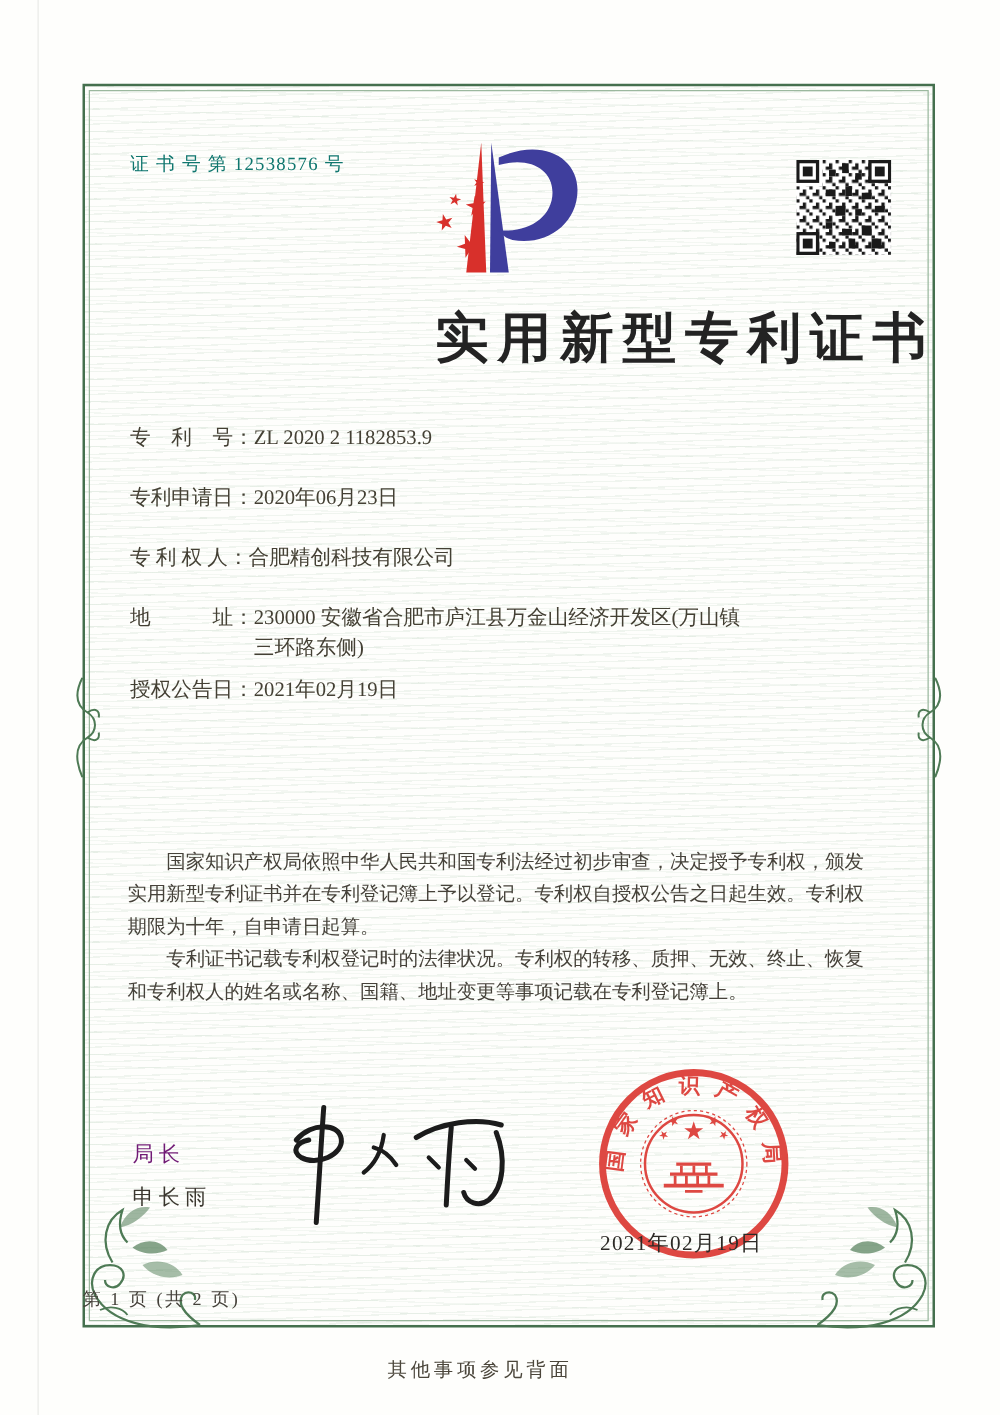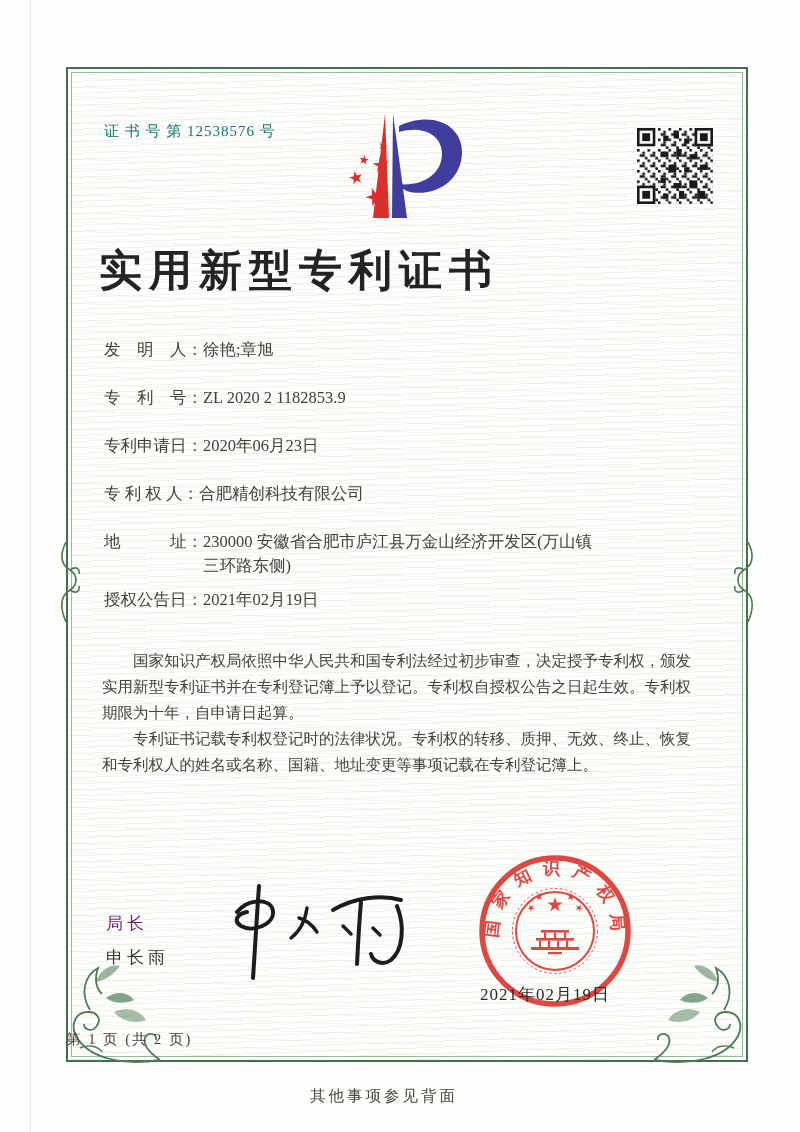--- a/index.html
+++ b/index.html
@@ -17,30 +17,30 @@
     border:2px solid #45704e;box-sizing:border-box;
     background:
       repeating-linear-gradient(178deg, rgba(150,185,155,0.14) 0 1px, rgba(0,0,0,0) 1px 6px),
       repeating-linear-gradient(2deg, rgba(150,185,155,0.10) 0 1px, rgba(0,0,0,0) 1px 9px);
   }
   .frame-inner{
     position:absolute;left:3px;top:3px;right:3px;bottom:3px;
     border:1px solid #9bb89e;
   }
   .cert-no{left:104px;top:122px;font-size:15px;letter-spacing:1px;color:#0f766e;}
-  .title{left:66px;top:242px;width:682px;text-align:left;font-size:43px;font-weight:700;
-         letter-spacing:7px;color:#232323;margin-left:33px;}
+  .title{left:66px;top:242px;width:682px;text-align:right;font-size:43px;font-weight:700;
+         letter-spacing:7px;color:#232323;}
   .fields{left:104px;top:338px;width:560px;font-size:16.5px;color:#444034;}
   .frow{display:flex;align-items:flex-start;line-height:24px;margin-bottom:24px;position:relative;}
   .flabel{white-space:pre;flex:none;}
   .fvalue{white-space:pre-wrap;}
   .frow.addr{margin-bottom:10px;}
   .frow.addr .fvalue{max-width:402px;}
   .pair2{position:absolute;left:250px;top:0;display:flex;}
-  .paras{left:102px;top:648px;width:602px;font-size:15.5px;line-height:26px;color:#46423a;}
+  .paras{left:102px;top:677px;width:602px;font-size:15.5px;line-height:26px;color:#46423a;}
   .paras p{margin:0;text-indent:2em;}
   .sig-title{left:106px;top:912px;font-size:17px;letter-spacing:4px;color:#701a75;}
   .sig-name{left:106px;top:946px;font-size:17px;letter-spacing:4px;color:#3a362e;}
   .seal-date{left:480px;top:983px;width:170px;font-size:17px;color:#2c2a26;letter-spacing:1px;z-index:6;}
   .page-info{left:66px;top:1030px;width:682px;text-align:left;font-size:14.5px;letter-spacing:2px;color:#45413a;}
   .back-note{left:0;top:1086px;width:768px;text-align:center;font-size:15.5px;letter-spacing:3px;color:#4b463b;}
   svg{display:block;}
   .z5{z-index:5;}
 </style>
 </head>
@@ -120,24 +120,20 @@
         <rect x="16" y="24" width="2" height="3"></rect>
         <rect x="23" y="24" width="3" height="3"></rect>
     </g>
   </svg>
 </div>
 
 <div class="abs title">实用新型专利证书</div>
 
 <div class="abs fields">
   <div class="frow">
-    <span class="flabel">发　明　人：</span>
-    <span class="fvalue">徐艳;章旭</span>
-  </div>
-  <div class="frow">
     <span class="flabel">专　利　号：</span>
     <span class="fvalue">ZL 2020 2 1182853.9</span>
   </div>
   <div class="frow">
     <span class="flabel">专利申请日：</span>
     <span class="fvalue">2020年06月23日</span>
   </div>
   <div class="frow">
     <span class="flabel">专 利 权 人：</span>
     <span class="fvalue">合肥精创科技有限公司</span>

